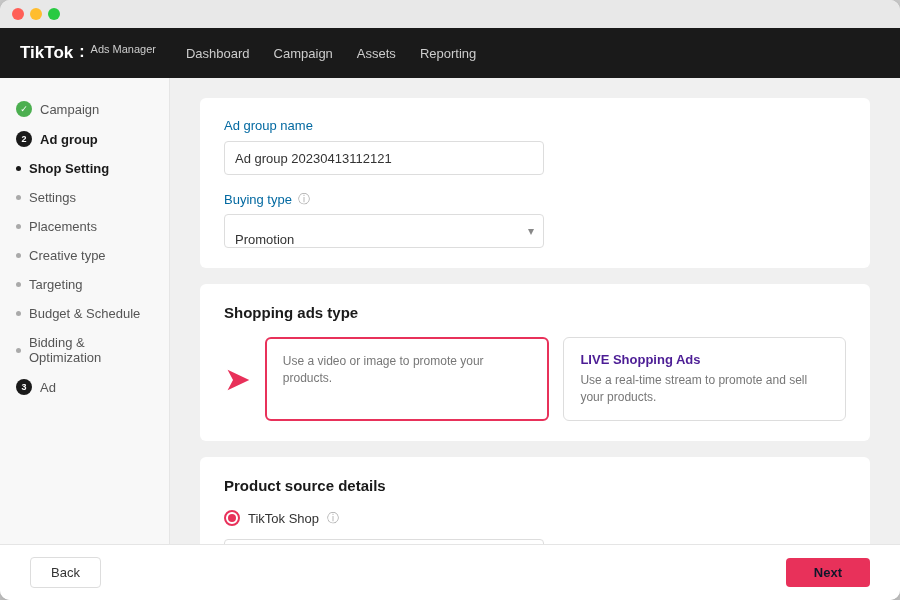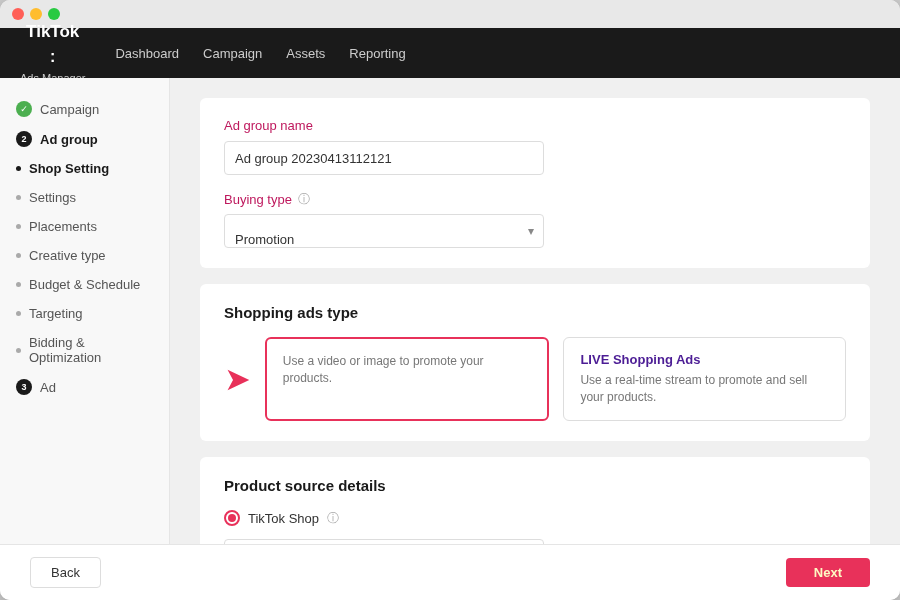--- a/index.html
+++ b/index.html
@@ -43,26 +43,24 @@
       height: 50px;
       background: #1a1a1a;
       display: flex;
       align-items: center;
       padding: 0 20px;
       gap: 30px;
       flex-shrink: 0;
     }
     .logo {
       display: flex;
-      align-items: center;
       gap: 6px;
       color: white;
       font-weight: 700;
       font-size: 16px;
-      flex-direction: column;
     }
     .logo-tiktok {
       font-weight: 900;
       font-size: 17px;
     }
     .logo-subtitle {
       font-size: 11px;
       color: #ccc;
       font-weight: 400;
     }
@@ -140,21 +138,21 @@
     }
     .section {
       background: white;
       border-radius: 6px;
       padding: 20px 24px;
       margin-bottom: 16px;
     }
     .field-label {
       font-size: 13px;
       font-weight: 500;
-      color: #be185d;
+      color: #0369a1;
       margin-bottom: 8px;
     }
     .text-input {
       width: 100%;
       max-width: 320px;
       height: 34px;
       border: 1px solid #ddd;
       border-radius: 4px;
       padding: 0 10px;
       font-size: 13px;
@@ -289,21 +287,21 @@
       background: white;
       font-size: 13px;
       color: #333;
       cursor: pointer;
     }
     .btn-next {
       padding: 7px 28px;
       border: none;
       border-radius: 4px;
       background: #e8315a;
-      color: #fef9c3;
+      color: #0f172a;
       font-size: 13px;
       font-weight: 600;
       cursor: pointer;
     }
     .buying-type-row {
       display: flex;
       align-items: center;
       gap: 6px;
       margin-bottom: 6px;
     }
@@ -355,25 +353,25 @@
       <div class="sidebar-item">
         <div class="dot"></div>
         <span>Placements</span>
       </div>
       <div class="sidebar-item">
         <div class="dot"></div>
         <span>Creative type</span>
       </div>
       <div class="sidebar-item">
         <div class="dot"></div>
+        <span>Targeting</span>
+      </div>
+      <div class="sidebar-item">
+        <div class="dot"></div>
         <span>Budget &amp; Schedule</span>
-      </div>
-      <div class="sidebar-item">
-        <div class="dot"></div>
-        <span>Targeting</span>
       </div>
       <div class="sidebar-item">
         <div class="dot"></div>
         <span>Bidding &amp; Optimization</span>
       </div>
       <div class="sidebar-item">
         <div class="num-badge">3</div>
         <span>Ad</span>
       </div>
     </div>

